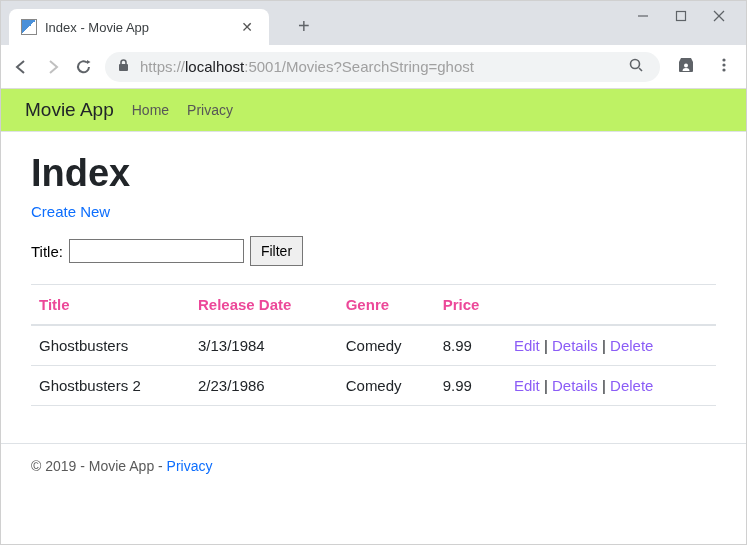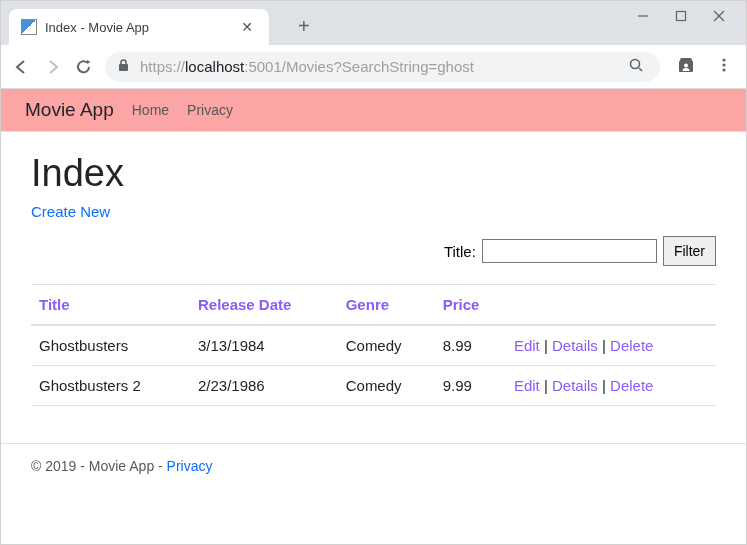--- a/index.html
+++ b/index.html
@@ -82,42 +82,42 @@
     .viewport::-webkit-scrollbar-thumb { background: #c1c1c1; border-radius: 0; }
     .viewport::-webkit-scrollbar-button { height: 16px; background: #f1f1f1; }
     
     .page { min-height: 500px; }
     .navbar {
       border-bottom: 1px solid #dee2e6;
       padding: 10px 24px;
       display: flex;
       align-items: center;
       gap: 18px;
-      background: #fca5a5;
+      background: #bef264;
     }
     .brand { font-size: 19px; color: #212529; font-weight: 400; }
     .navlink { font-size: 14px; color: #575757; cursor: pointer; text-align: center; }
     .container { padding: 20px 30px; }
-    h1 { font-size: 38px; font-weight: 400; color: #212529; margin-bottom: 8px; }
+    h1 { font-size: 38px; font-weight: 700; color: #212529; margin-bottom: 8px; }
     .create-link { color: #0d6efd; font-size: 15px; cursor: pointer; }
-    .filter-row { margin-top: 16px; display: flex; align-items: center; gap: 6px; justify-content: flex-end; }
+    .filter-row { margin-top: 16px; display: flex; align-items: center; gap: 6px; }
     .filter-row label { font-size: 15px; }
     .filter-row input {
       height: 24px; width: 175px;
       border: 1px solid #767676; padding: 2px 4px;
       font-size: 13px;
     }
     .filter-row button {
       height: 30px; padding: 2px 10px;
       background: #efefef; border: 1px solid #767676;
       font-size: 14px; cursor: pointer;
     }
     table { width: 100%; border-collapse: collapse; margin-top: 18px; }
     th, td { text-align: left; padding: 11px 8px; font-size: 15px; }
-    th { border-bottom: 2px solid #dee2e6; border-top: 1px solid #dee2e6; font-weight: 700; color: #8b5cf6; margin-left: 16px; }
+    th { border-bottom: 2px solid #dee2e6; border-top: 1px solid #dee2e6; font-weight: 700; color: #ec4899; margin-left: 16px; }
     td { border-top: 1px solid #dee2e6; color: #212529; }
     tbody tr:last-child td { border-bottom: 1px solid #dee2e6; }
     .actions a { color: #8b5cf6; cursor: pointer; }
     .actions .sep { color: #212529; }
     .footer {
       border-top: 1px solid #dee2e6;
       padding: 14px 30px;
       color: #5a5a5a;
       font-size: 14px;
       margin-top: 17px;

